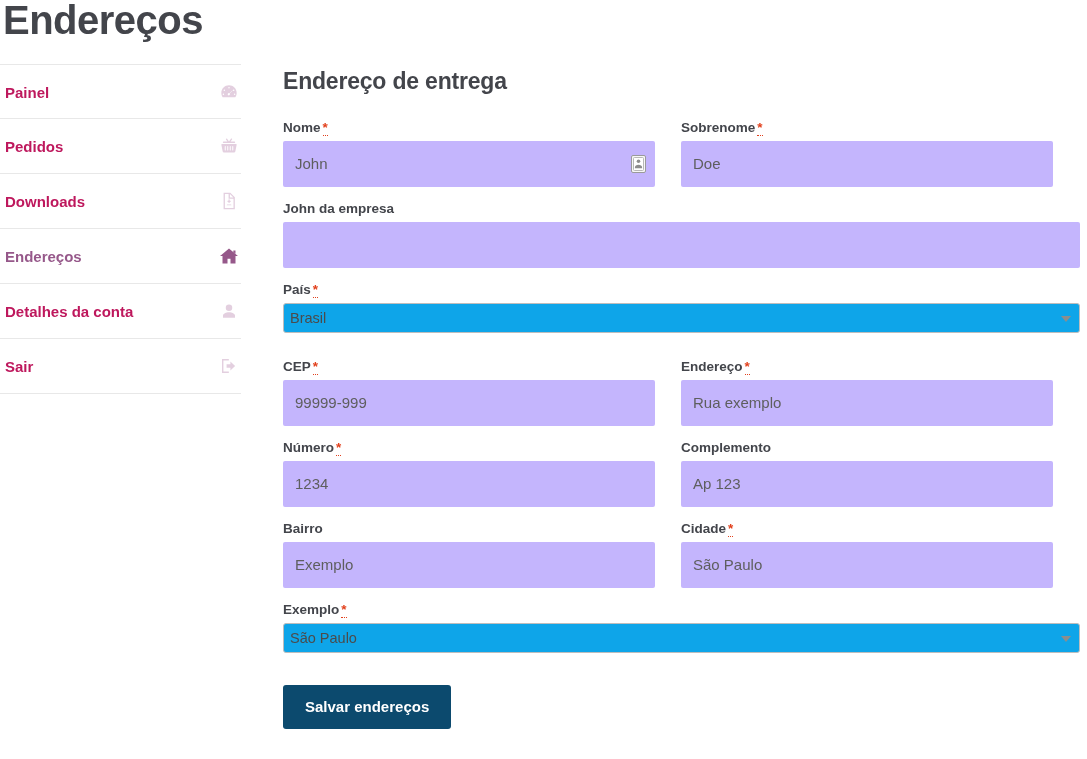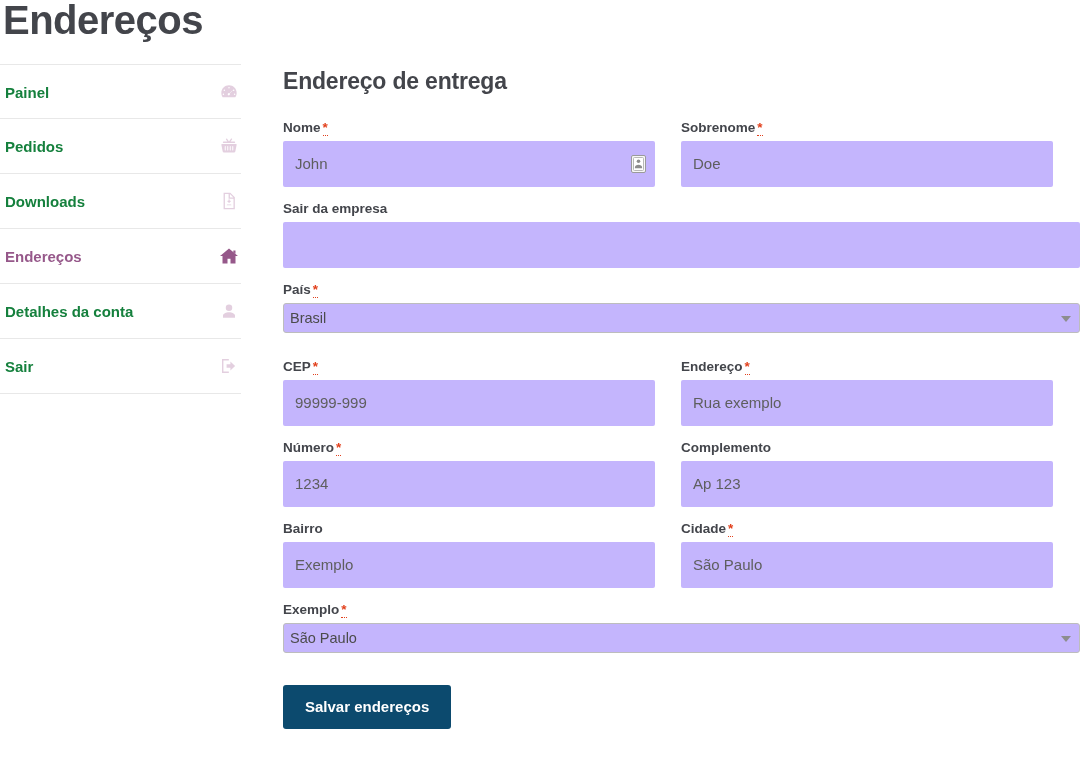--- a/index.html
+++ b/index.html
@@ -48,21 +48,21 @@
     position: relative;
     height: 55px;
   }
   .nav-item:first-child { border-top: 1px solid #e8e8e8; }
   .nav-link {
     display: block;
     position: relative;
     height: 100%;
     padding: 0 36px 0 5px;
     text-decoration: none;
-    color: #15803d;
+    color: #be185d;
     font-size: 15px;
     font-weight: 700;
     line-height: 55px;
     cursor: pointer;
   }
   .nav-item.is-active .nav-link { color: #96588a; }
   .nav-icon {
     position: absolute;
     right: 2px;
     top: 50%;
@@ -149,21 +149,21 @@
 
   
   .select-wrap { position: relative; display: block; }
   .select-input {
     display: block;
     width: 100%;
     height: 30px;
     padding: 0 22px 0 6px;
     border: 1px solid #bdbdbd;
     border-radius: 3px;
-    background: #c4b5fd;
+    background: #0ea5e9;
     color: #4b4b4b;
     font-family: inherit;
     font-size: 14.5px;
     line-height: 28px;
     outline: none;
     appearance: none;
     -webkit-appearance: none;
     cursor: pointer;
     white-space: nowrap;
     overflow: hidden;
@@ -308,21 +308,21 @@
         </label>
         <div class="input-wrap">
           <input class="text-input" type="text" placeholder="Doe" style="">
         </div>
       </div>
 
     </div>
 
     <div class="form-row">
       <div class="form-field is-wide">
-        <label class="field-label">Sair da empresa</label>
+        <label class="field-label">John da empresa</label>
         <div class="input-wrap">
           <input class="text-input" type="text" placeholder="" style="">
         </div>
       </div>
     </div>
 
     <div class="form-row">
       <div class="form-field is-wide field-select">
         <label class="field-label">
           <span>País</span><abbr class="req">*</abbr>

